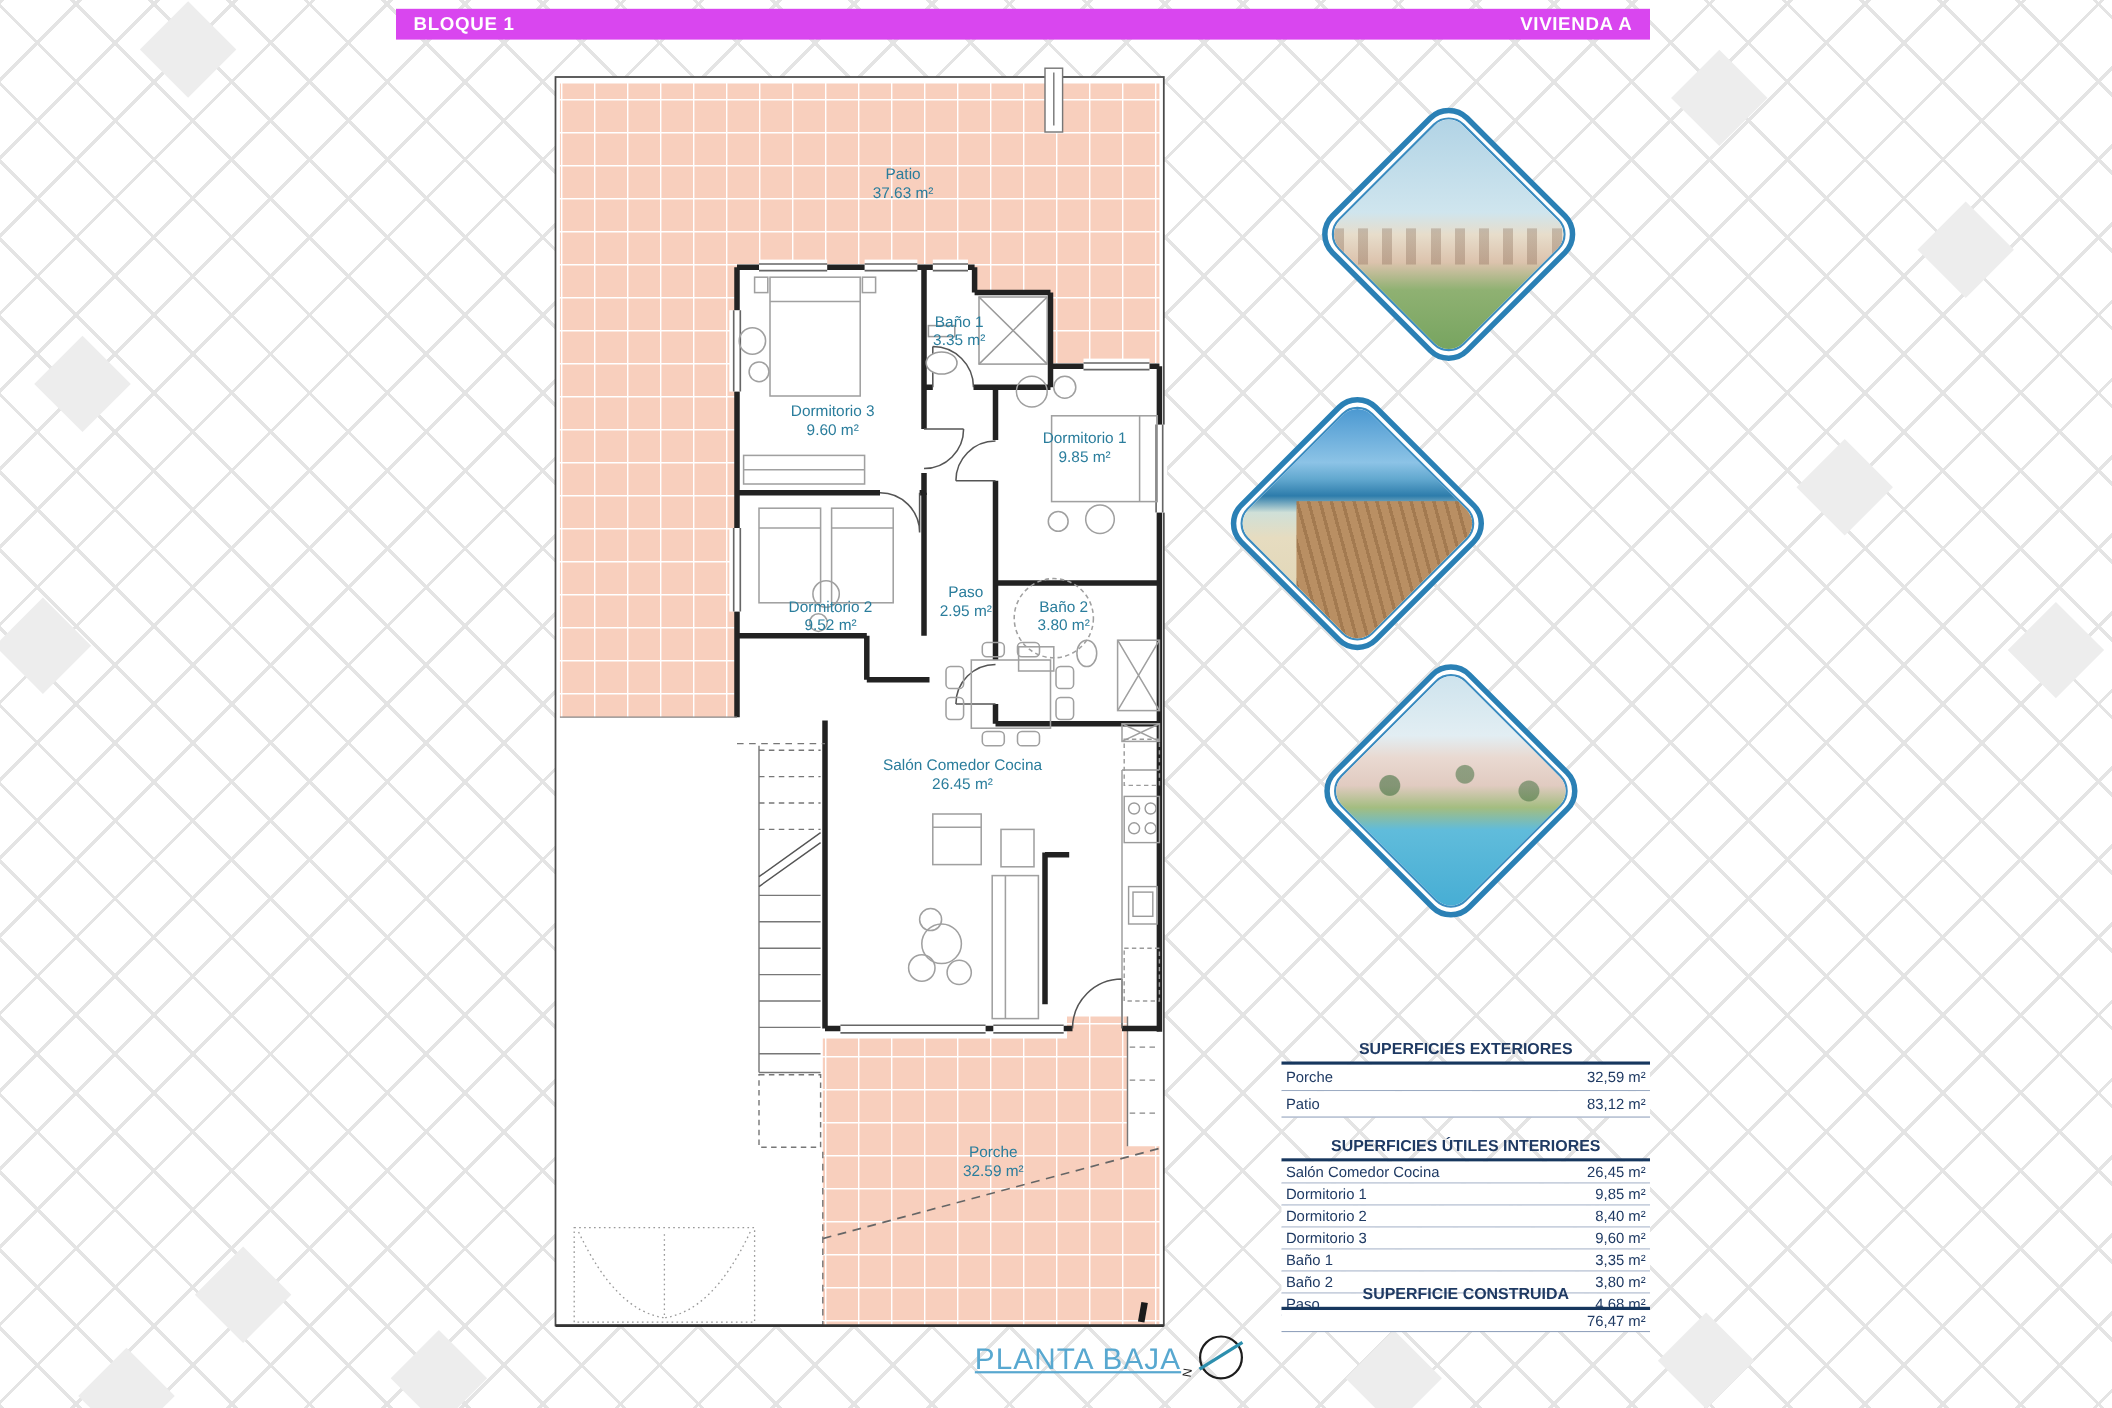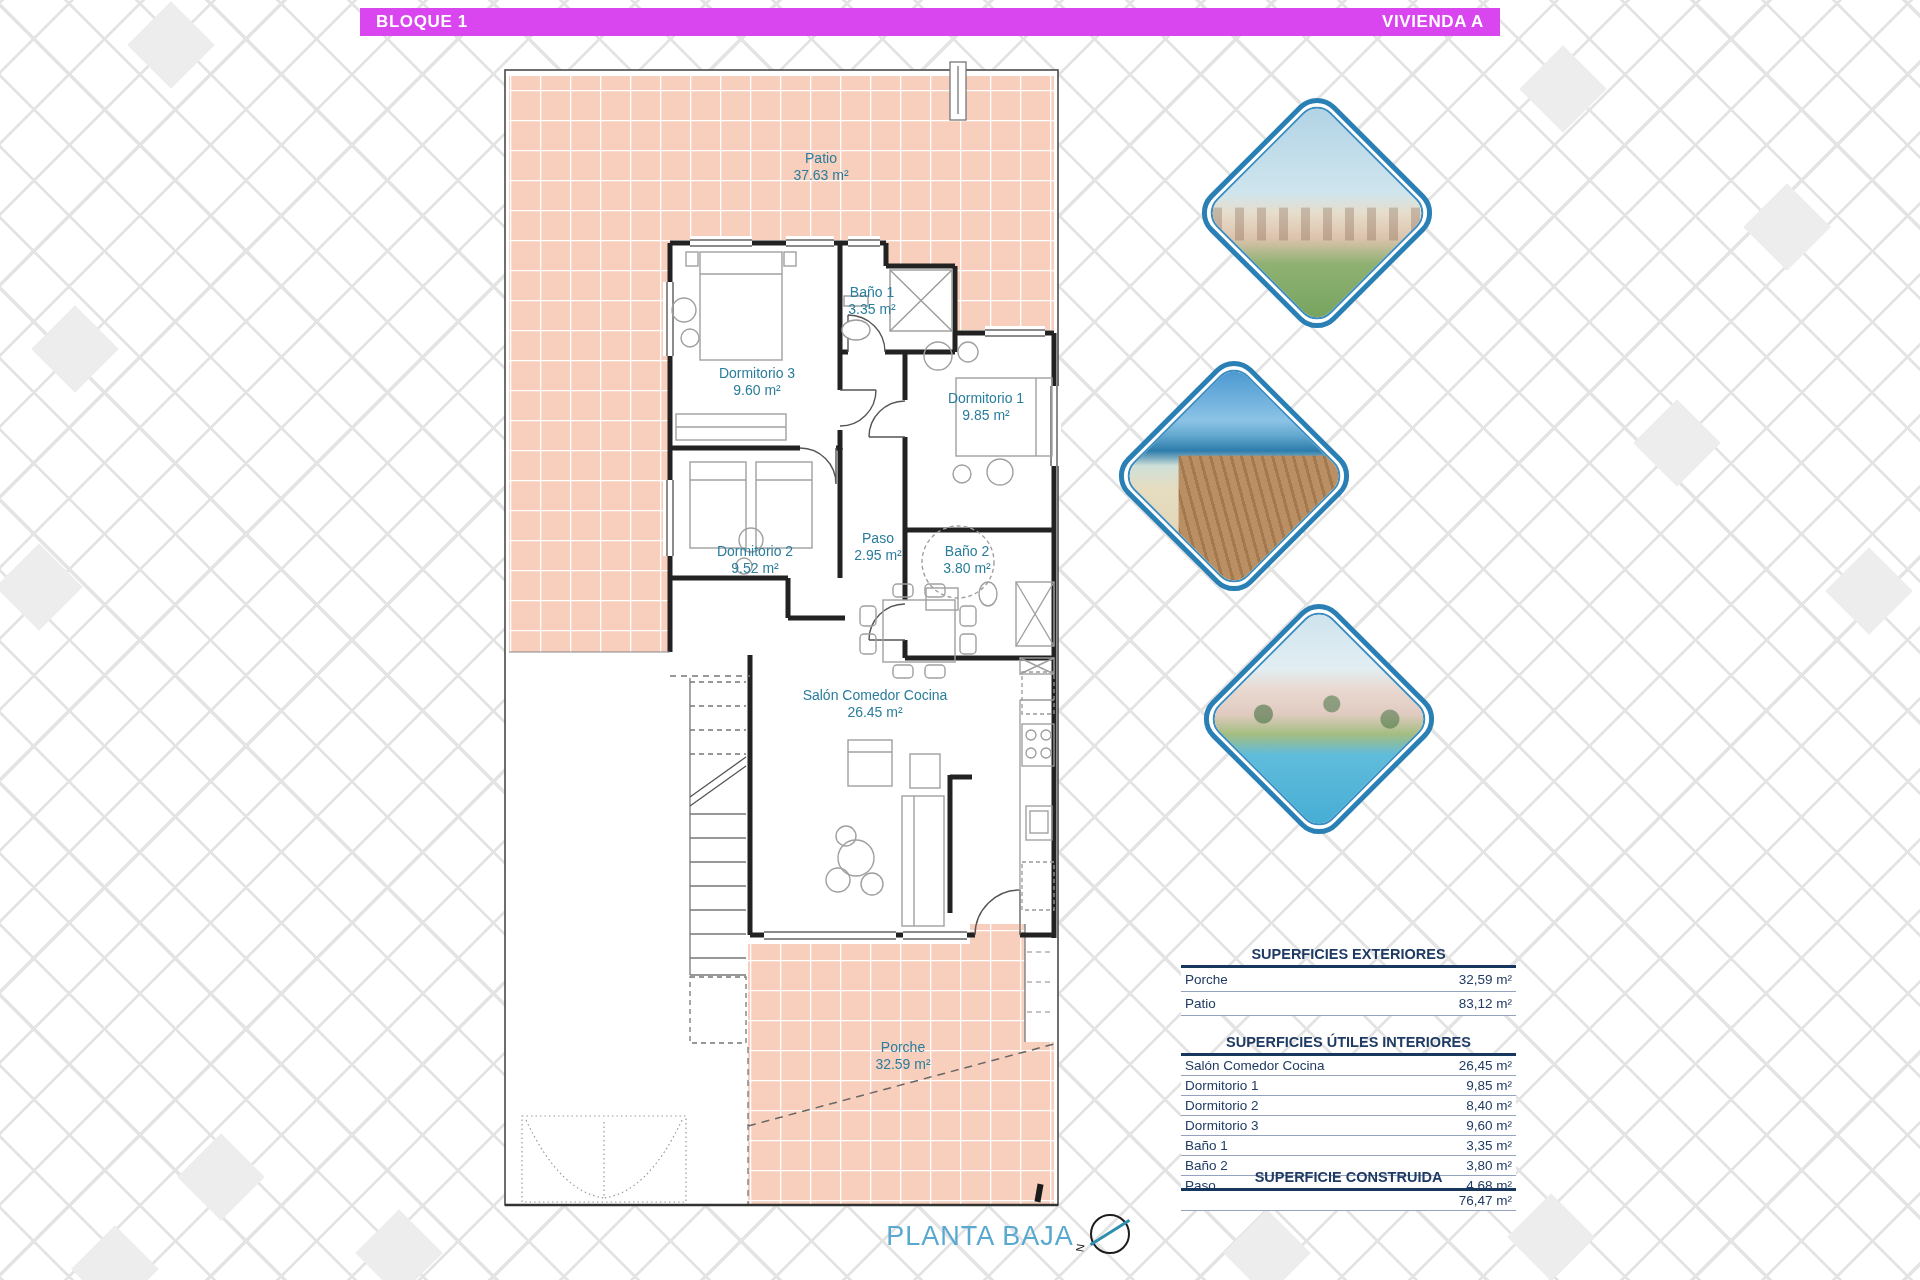--- a/index.html
+++ b/index.html
@@ -13,29 +13,29 @@
   
   .topbar{position:absolute;left:360px;top:8px;width:1140px;height:28px;background:#d946ef;
     color:#fff;display:flex;justify-content:space-between;align-items:center;
     padding:0 16px;box-sizing:border-box;font-weight:bold;font-size:17px;letter-spacing:.6px;}
   
   svg.plan{position:absolute;left:495px;top:46px;width:580px;height:1168px;}
   
   .rlabel{position:absolute;transform:translate(-50%,-50%);text-align:center;color:#2a7d9c;
     font-size:14px;line-height:17px;white-space:nowrap;z-index:5;}
   
-  .tbl{position:absolute;left:1165px;width:335px;z-index:5;margin-left:16px;}
+  .tbl{position:absolute;left:1165px;width:335px;z-index:5;}
   .tbl-title{text-align:center;font-weight:bold;font-size:14.5px;color:#1f3a63;
     padding-bottom:3px;border-bottom:3px solid #17375e;}
   .trow{display:flex;justify-content:space-between;align-items:center;background:#fff;
     padding:2px 4px;border-bottom:1px solid #93a3bd;font-size:13.5px;color:#1f3a63;}
   .tbl.tall .trow{padding:4px 4px;}
   
   .planta{position:absolute;left:980px;top:1236px;transform:translate(-50%,-50%);
-    color:#58a8d0;font-size:27px;letter-spacing:1px;z-index:5;}
+    color:#58a8d0;font-size:27px;letter-spacing:1px;z-index:5;text-decoration:underline;}
   .compass{position:absolute;left:1090px;top:1214px;width:36px;height:36px;
     border:2.5px solid #1d1d1d;border-radius:50%;z-index:5;background:transparent;}
   .needle{position:absolute;left:-5px;top:15px;width:46px;height:3px;background:#2d8fae;
     transform:rotate(148deg);}
   .north{position:absolute;left:1076px;top:1242px;font-size:11px;color:#222;
     transform:rotate(-80deg);z-index:5;}
   
   .diamond{position:absolute;width:162px;height:162px;transform:rotate(45deg);
     border:5px solid #2a80b5;border-radius:26px;padding:3px;background:#fff;z-index:4;}
   .ph{width:100%;height:100%;border:2px solid #3b8cc0;border-radius:20px;overflow:hidden;

